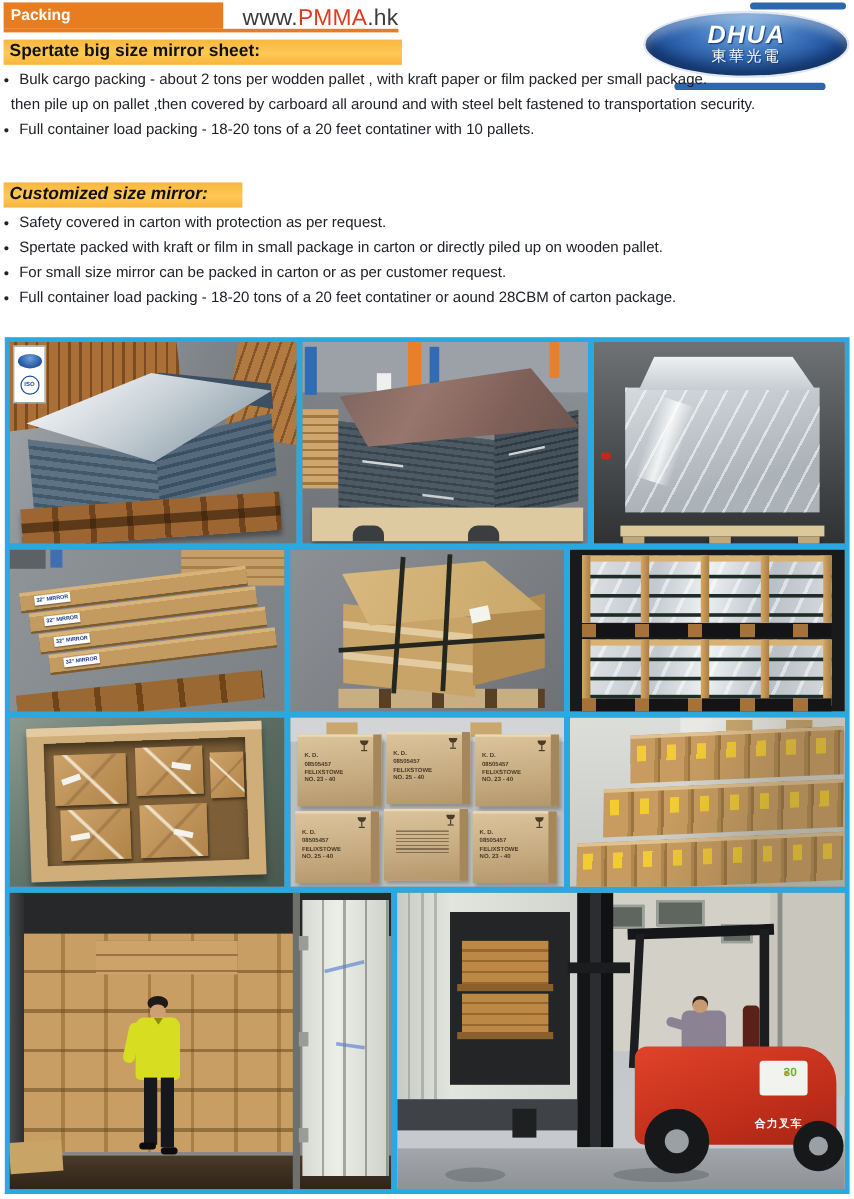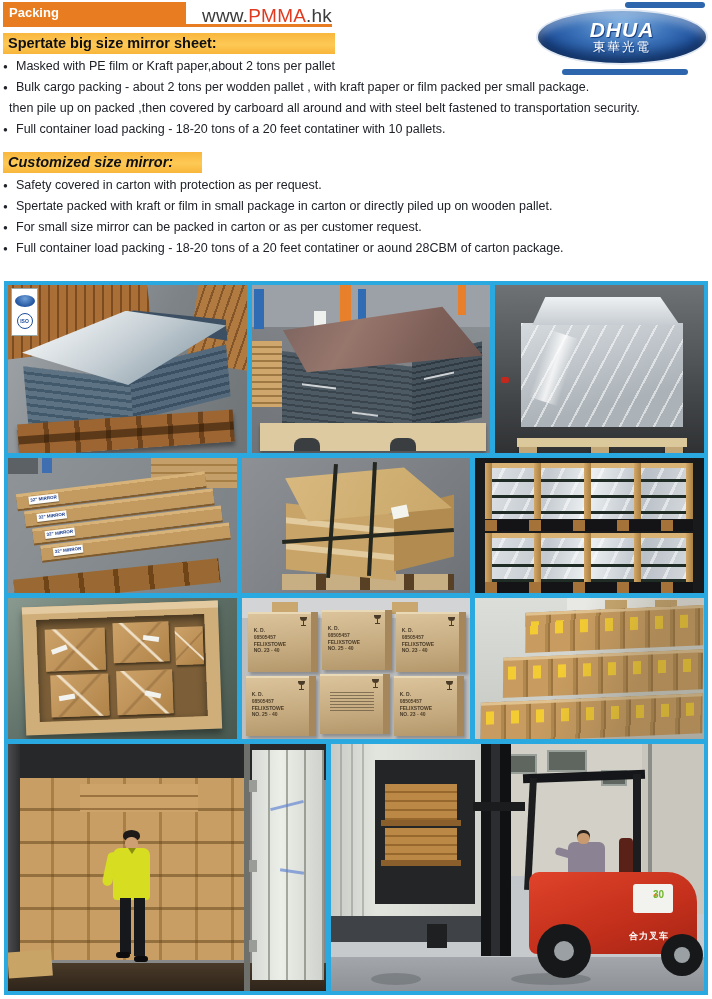--- a/index.html
+++ b/index.html
@@ -252,23 +252,22 @@
   <div class="url"><span class="dark">www.</span><span class="red">PMMA</span><span class="dark">.hk</span></div>
   <div class="logo-bar-top"></div>
   <div class="logo-bar-bottom"></div>
   <div class="logo">
     <div class="logo-brand">DHUA</div>
     <div class="logo-cn">東華光電</div>
   </div>
 
   <div class="hl hl1">Spertate big size mirror sheet:</div>
   <ul class="blist blist1">
-    <li>Masked with PE film or Kraft paper,about 2 tons per pallet</li>
     <li>Bulk cargo packing - about 2 tons per wodden pallet , with kraft paper or film packed per small package.</li>
-    <li class="cont">then pile up on packed ,then covered by carboard all around and with steel belt fastened to transportation security.</li>
+    <li class="cont">then pile up on pallet ,then covered by carboard all around and with steel belt fastened to transportation security.</li>
     <li>Full container load packing - 18-20 tons of a 20 feet contatiner with 10 pallets.</li>
   </ul>
 
   <div class="hl hl2">Customized size mirror:</div>
   <ul class="blist blist2">
     <li>Safety covered in carton with protection as per request.</li>
     <li>Spertate packed with kraft or film in small package in carton or directly piled up on wooden pallet.</li>
     <li>For small size mirror can be packed in carton or as per customer request.</li>
     <li>Full container load packing - 18-20 tons of a 20 feet contatiner or aound 28CBM of carton package.</li>
   </ul>

